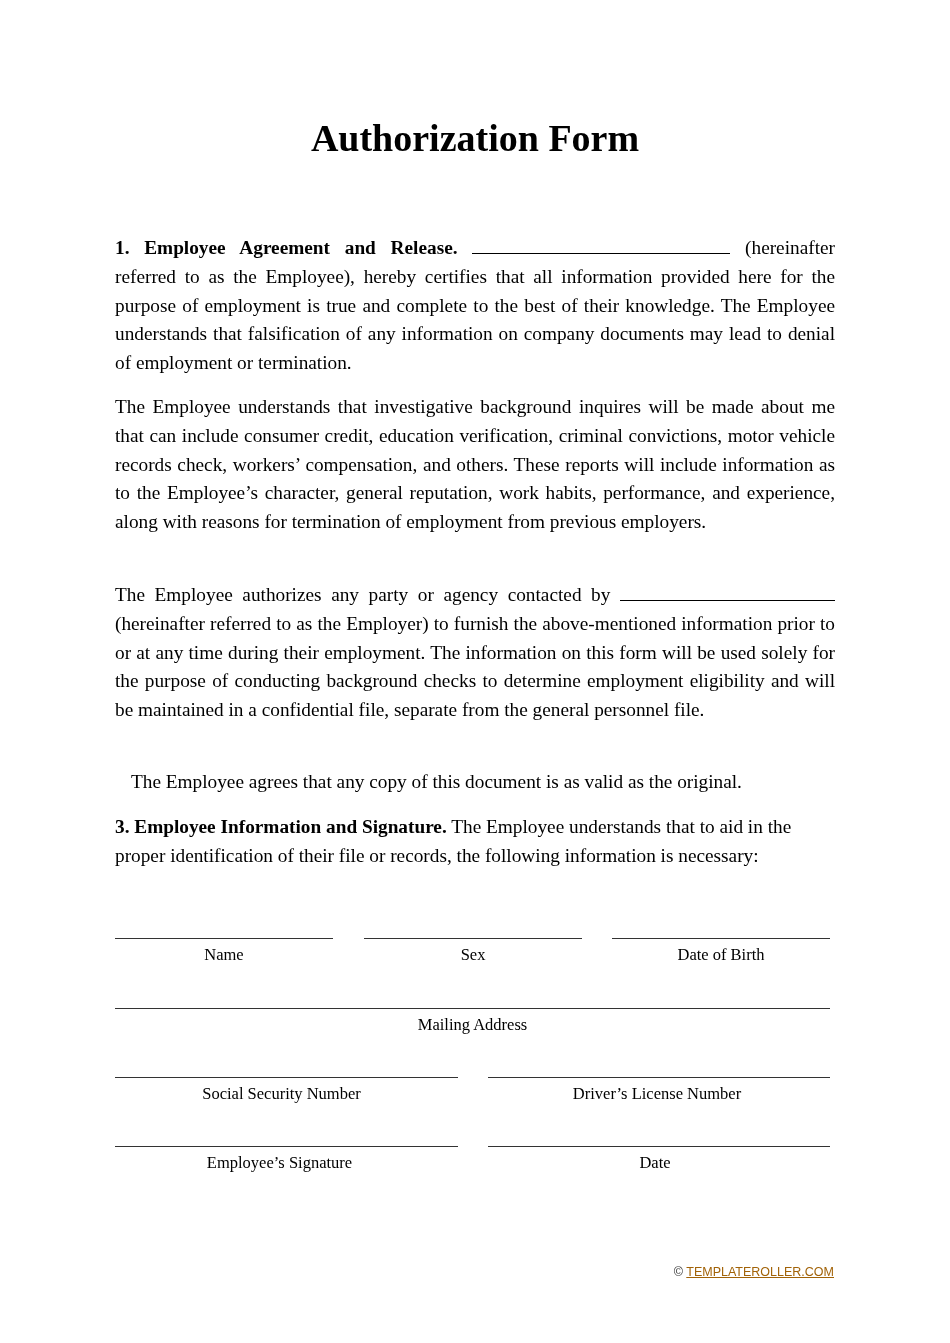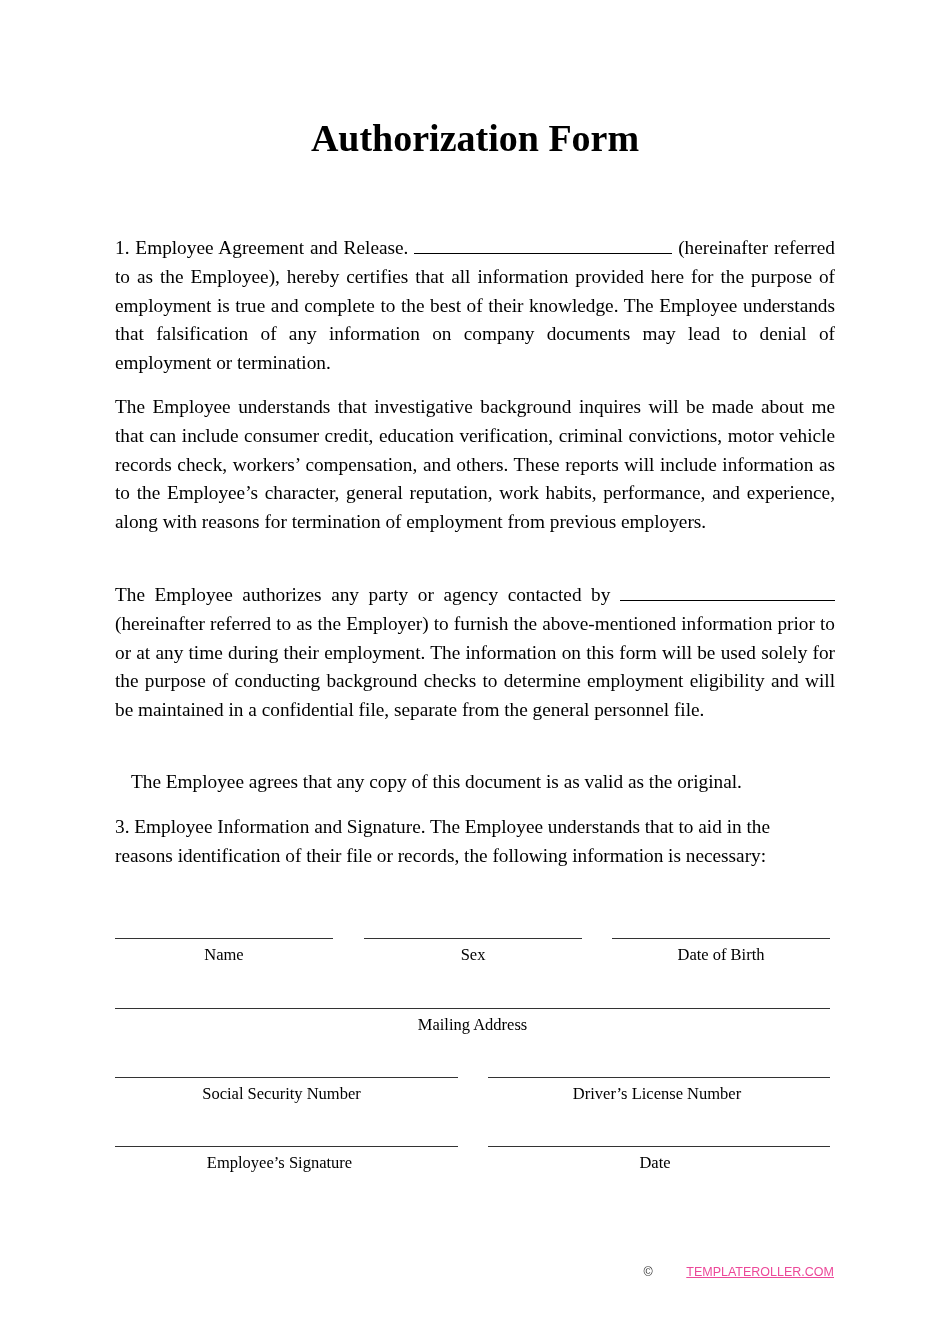--- a/index.html
+++ b/index.html
@@ -1,24 +1,24 @@
 <!DOCTYPE html>
 <html><head>
 <meta charset="utf-8">
 <style>
   html, body { margin:0; padding:0; background:#ffffff; }
   body { width:950px; height:1343px; position:relative; overflow:hidden; color:#000; font-family:"Liberation Serif", serif; }
   .title { position:absolute; left:0; width:950px; top:112px; text-align:center; font-weight:bold; font-size:38px; line-height:53px; }
   .para { position:absolute; left:115px; width:720px; font-size:19.3px; line-height:28.8px; text-align:justify; text-align-last:left; }
-  .b { font-weight:normal;margin-top:20px; }
+  .b { font-weight:bold;margin-top:20px; }
   .blank { display:inline-block; border-bottom:1.2px solid #000; height:17px; vertical-align:baseline; }
   .line { position:absolute; height:0; border-top:1.2px solid #333; }
   .lab { position:absolute; font-size:16.5px; text-align:center; }
   .footer { position:absolute; right:116px; top:1265px; font-family:"Liberation Sans", sans-serif; font-size:12.5px; color:#333; }
-  .footer a { color:#ec4899; text-decoration:underline;margin-left:30px; }
+  .footer a { color:#a16207; text-decoration:underline; }
 </style>
 </head>
 <body>
 
 <div class="title">
   <div>Authorization Form</div>
 </div>
 
 <div class="para" style="top:234px;">
   <span class="b">1. Employee Agreement and Release.</span>
@@ -27,21 +27,21 @@
 
 <div class="para" style="top:393px;">The Employee understands that investigative background inquires will be made about me that can include consumer credit, education verification, criminal convictions, motor vehicle records check, workers’ compensation, and others. These reports will include information as to the Employee’s character, general reputation, work habits, performance, and experience, along with reasons for termination of employment from previous employers.</div>
 
 <div class="para" style="top:581px;">
   <span>The Employee authorizes any party or agency contacted by </span><span class="blank" style="width:215px;"></span><span> (hereinafter referred to as the Employer) to furnish the above-mentioned information prior to or at any time during their employment. The information on this form will be used solely for the purpose of conducting background checks to determine employment eligibility and will be maintained in a confidential file, separate from the general personnel file.</span>
 </div>
 
 <div class="para" style="top:768px;margin-left:16px;">The Employee agrees that any copy of this document is as valid as the original.</div>
 
 <div class="para" style="top:813px; width:700px; text-align:left;">
-  <span class="b">3. Employee Information and Signature.</span><span> The Employee understands that to aid in the reasons identification of their file or records, the following information is necessary:</span>
+  <span class="b">3. Employee Information and Signature.</span><span> The Employee understands that to aid in the proper identification of their file or records, the following information is necessary:</span>
 </div>
 
 <div class="line" style="left:115px; top:938px; width:218px;"></div>
 <div class="line" style="left:364px; top:938px; width:218px;"></div>
 <div class="line" style="left:612px; top:938px; width:218px;"></div>
 <div class="lab" style="left:115px; top:945px; width:218px;text-align:center;">Name</div>
 <div class="lab" style="left:364px; top:945px; width:218px;">Sex</div>
 <div class="lab" style="left:612px; top:945px; width:218px;">Date of Birth</div>
 
 <div class="line" style="left:115px; top:1008px; width:715px;"></div>

